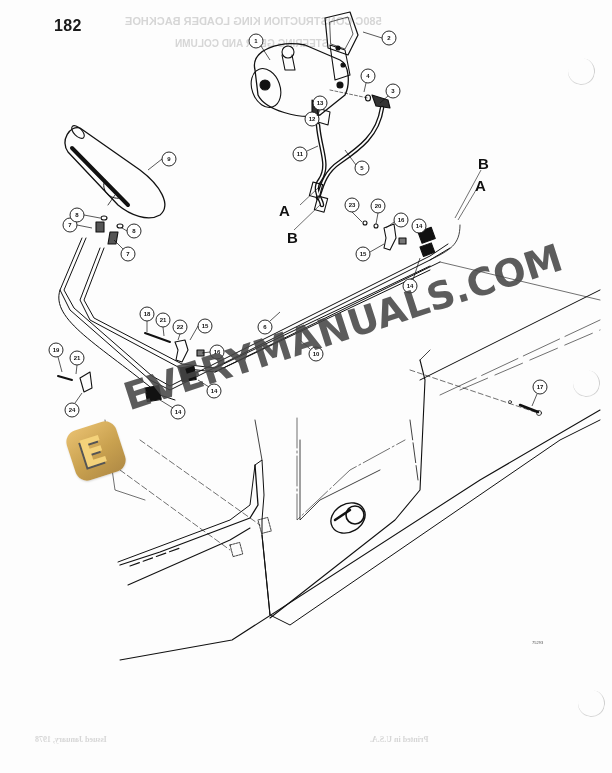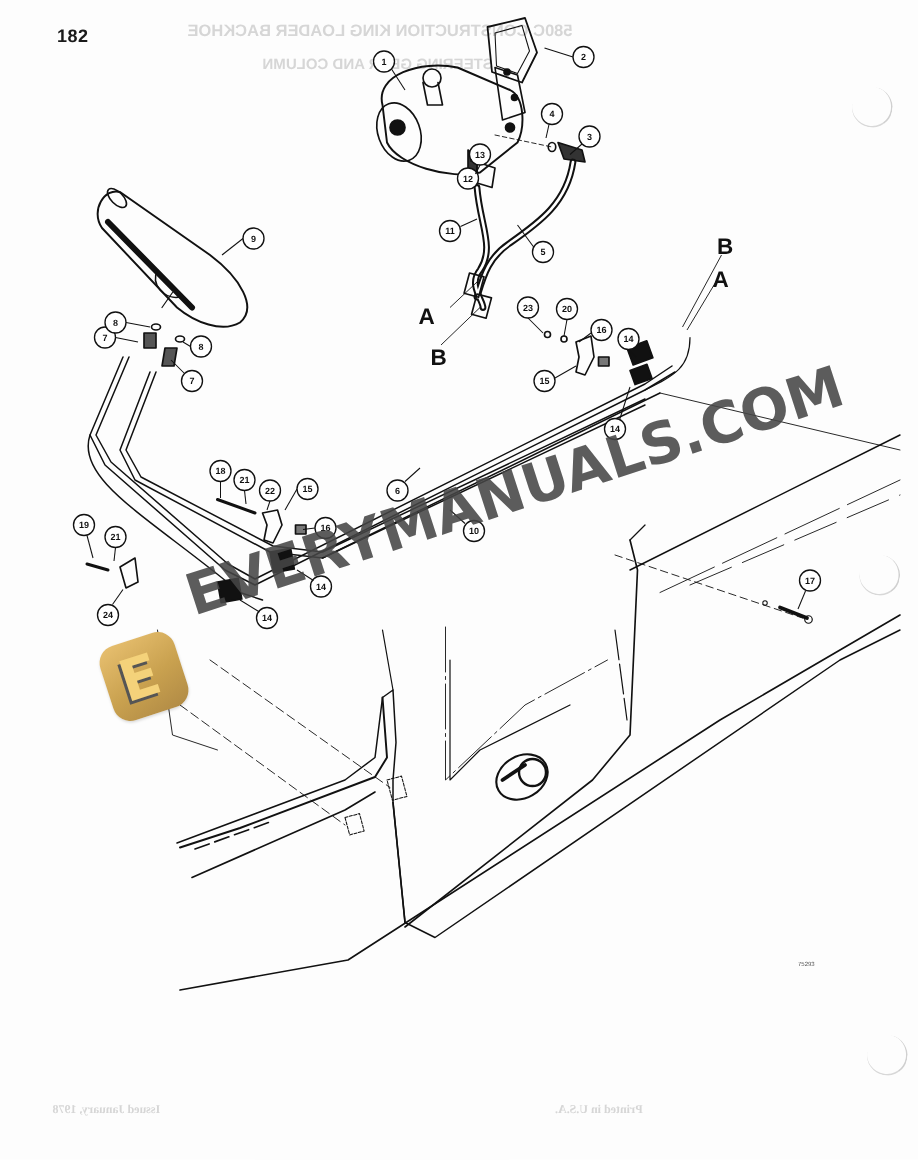--- a/index.html
+++ b/index.html
@@ -4,23 +4,23 @@
   <style>
     html, body { margin: 0; padding: 0; }
     body {
       width: 612px; height: 773px; overflow: hidden;
       background: #ffffff;
       font-family: "Liberation Sans", sans-serif;
       position: relative;
     }
     .page { position: absolute; left: 0; top: 0; width: 612px; height: 773px; background: #fdfdfd; }
     .page-number {
-      position: absolute; left: 38px; top: 17px;
+      position: absolute; left: 54px; top: 17px;
       font-family: "Liberation Sans", sans-serif; font-weight: bold;
-      font-size: 12px; color: #1a1a1a; letter-spacing: 0.3px;
+      font-size: 16px; color: #1a1a1a; letter-spacing: 0.3px;
     }
     .bleed {
       position: absolute; color: #d6d6d6; font-weight: bold;
       font-family: "Liberation Serif", serif; transform: scaleX(-1);
       white-space: nowrap;
     }
     .bleed-title { left: 125px; top: 15px; font-size: 11px; font-family: "Liberation Sans", sans-serif; }
     .bleed-subtitle { left: 175px; top: 38px; font-size: 10px; font-family: "Liberation Sans", sans-serif; }
     .bleed-footer-left { left: 35px; top: 735px; font-size: 8px; }
     .bleed-footer-right { left: 370px; top: 735px; font-size: 8px; }

